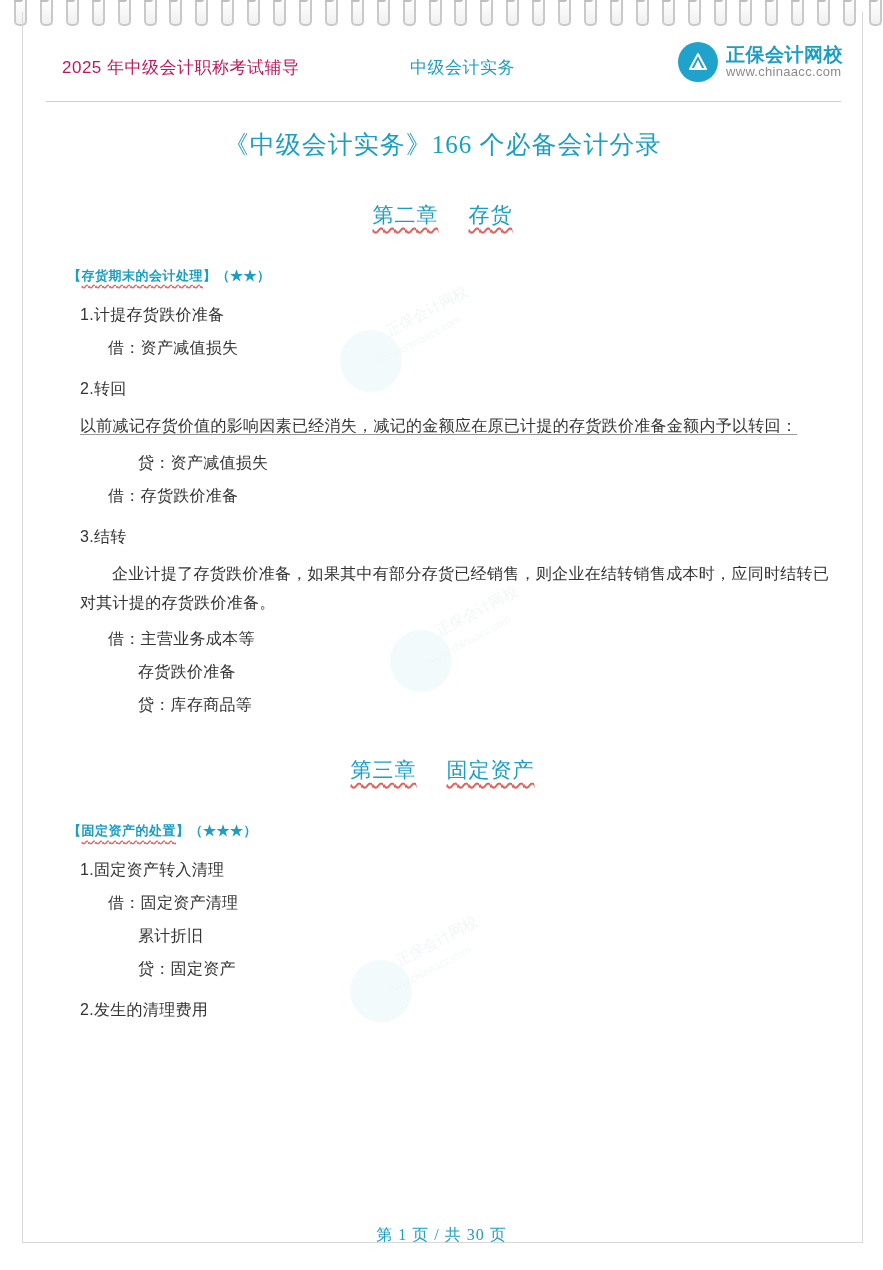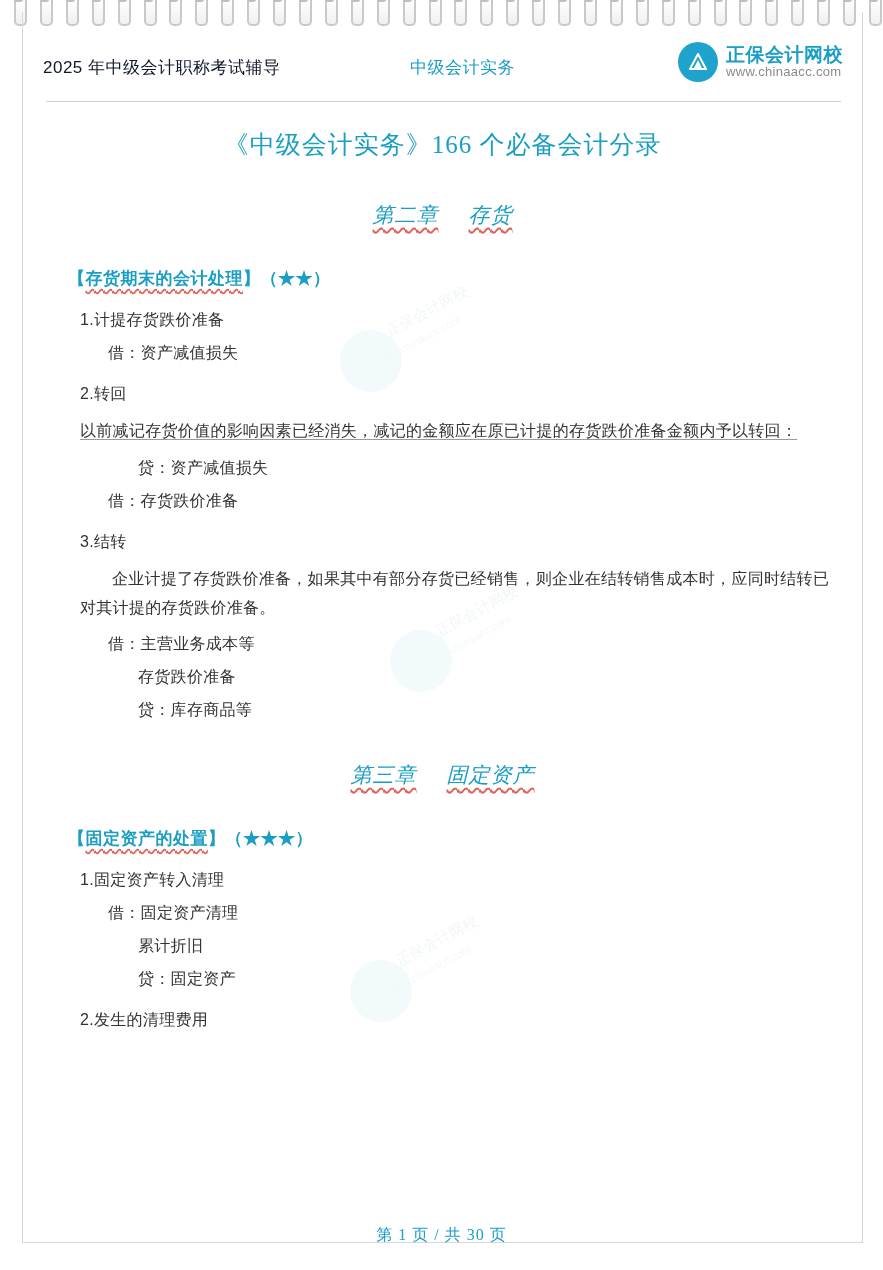--- a/index.html
+++ b/index.html
@@ -74,23 +74,23 @@
     width: 841px; height: 62px;
   }
   .header-line {
     position: absolute;
     left: 24px; top: 61px;
     width: 795px; height: 1px;
     background: #d0d0d0;
   }
   .header-title-left {
     position: absolute;
-    left: 21px; top: 16px;
+    left: 40px; top: 16px;
     font-size: 17px;
-    color: #0f172a;
+    color: #be185d;
     letter-spacing: 0.5px;
   }
   .header-title-mid {
     position: absolute;
     left: 388px; top: 16px;
     font-size: 17px;
     color: #1a9ec4;
     letter-spacing: 0.5px;
   }
   .logo-box {
@@ -148,27 +148,26 @@
     color: #1a9ec4;
     margin-top: 40px;
     letter-spacing: 1px;
   }
   .chapter .u {
     text-decoration: underline;
     text-decoration-color: #e0625c;
     text-decoration-style: wavy;
     text-underline-offset: 5px;
     padding: 0 2px;
-    font-style: italic;
   }
   .chapter .gap { display: inline-block; width: 26px; }
 
   .section-head {
     margin: 38px 0 0 46px;
-    font-size: 17px;
+    font-size: 13px;
     color: #1a9ec4;
     font-weight: bold;
     letter-spacing: 0.5px;
   }
   .section-head .u {
     text-decoration: underline;
     text-decoration-color: #e0625c;
     text-decoration-style: wavy;
     text-underline-offset: 4px;
   }

